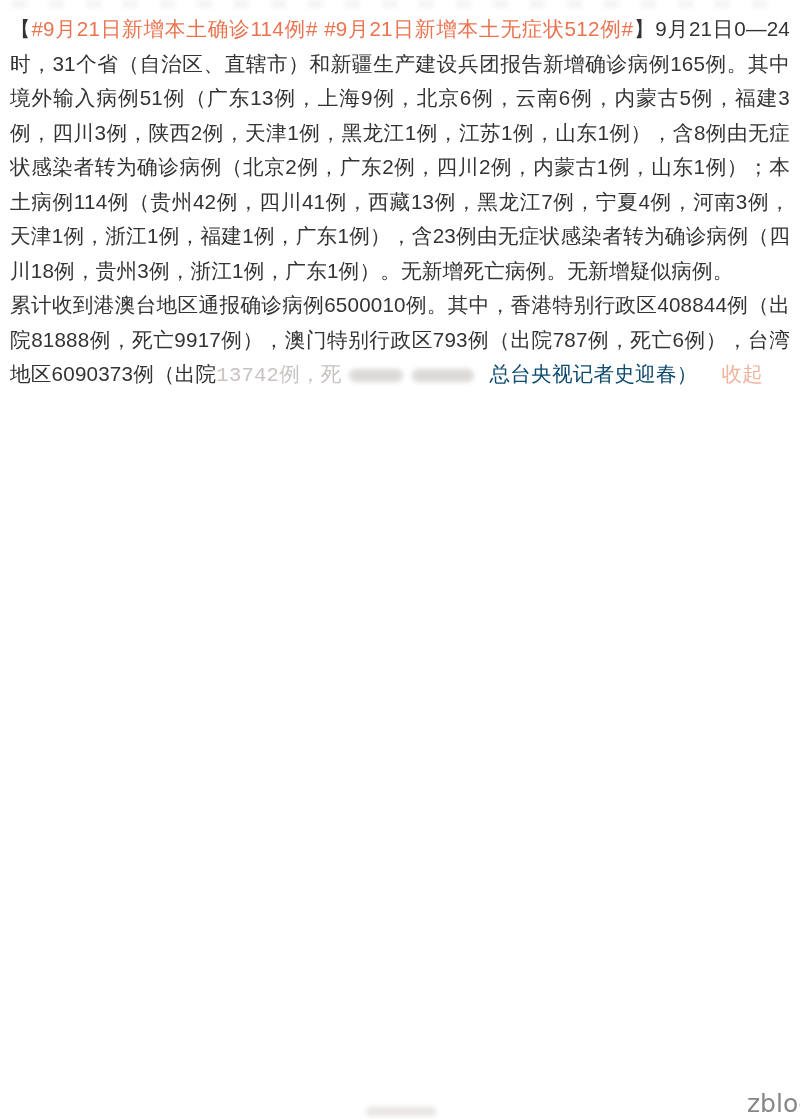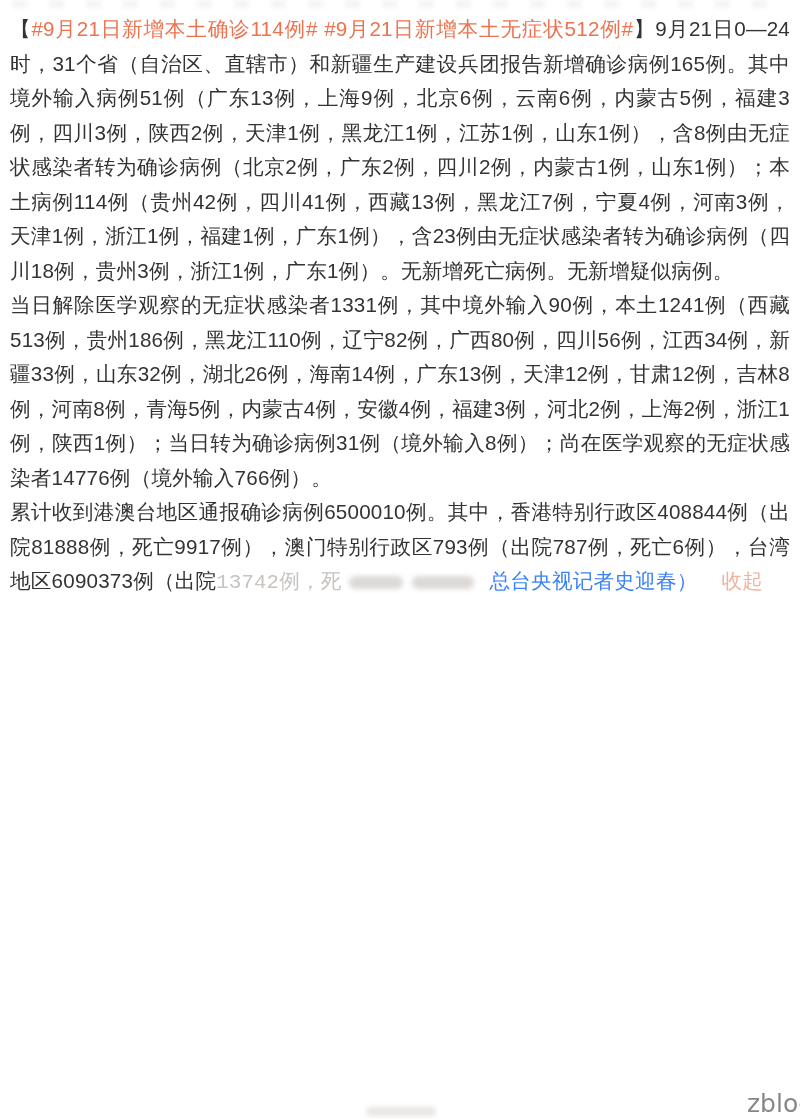--- a/index.html
+++ b/index.html
@@ -37,21 +37,21 @@
     text-align: justify;
     letter-spacing: 0.2px;
   }
   .para { margin: 0; }
   .hashtag {
     color: #eb7350;
     text-decoration: none;
     cursor: pointer;
   }
   .faded { color: #c7c3c0; font-family: Liberation Mono, monospace; }
-  .attribution { color: #3b82f6; }
+  .attribution { color: #0c4a6e; }
   .collapse {
     color: #efb49e;
     margin-left: 24px;
     text-decoration: none;
     cursor: pointer;
   }
   .smudge {
     display: inline-block;
     height: 13px;
     border-radius: 7px;
@@ -89,21 +89,20 @@
   <div class="top-remnant"></div>
 
   <div class="content">
 
     <p class="para"><span>【</span><a class="hashtag">#9月21日新增本土确诊114例#</a> <a class="hashtag">#9月21日新增本土无症状512例#</a><span>】</span><span>9月21日0—24时，31个省（自治区、直辖市）和新疆生产建设兵团报告新增确诊病例165例。其中境外输入病例51例（广东13例，上海9例，北京6例，云南6例，内蒙古5例，福建3例，四川3例，陕西2例，天津1例，黑龙江1例，江苏1例，山东1例），含8例由无症状感染者转为确诊病例（北京2例，广东2例，四川2例，内蒙古1例，山东1例）；本土病例114例（贵州42例，四川41例，西藏13例，黑龙江7例，宁夏4例，河南3例，天津1例，浙江1例，福建1例，广东1例），含23例由无症状感染者转为确诊病例（四川18例，贵州3例，浙江1例，广东1例）。无新增死亡病例。无新增疑似病例。</span></p>
 
 
 
 
 
-    <p class="para">当日解除医学观察的无症状感染者1331例，其中境外输入90例，本土1241例（西藏513例，贵州186例，黑龙江110例，辽宁82例，广西80例，四川56例，江西34例，新疆33例，山东32例，湖北26例，海南14例，广东13例，天津12例，甘肃12例，吉林8例，河南8例，青海5例，内蒙古4例，安徽4例，福建3例，河北2例，上海2例，浙江1例，陕西1例）；当日转为确诊病例31例（境外输入8例）；尚在医学观察的无症状感染者14776例（境外输入766例）。</p>
 
     <p class="para"><span>累计收到港澳台地区通报确诊病例6500010例。其中，香港特别行政区408844例（出院81888例，死亡9917例），澳门特别行政区793例（出院787例，死亡6例），台湾地区6090373例（出院</span><span class="faded">13742例，死</span><span class="smudge s-a"></span><span class="smudge s-b"></span><span class="attribution">总台央视记者史迎春）</span><a class="collapse">收起</a></p>
 
   </div>
 
   <div class="under-smudge"></div>
 
   <div class="watermark">zblog</div>
 
 </div>

